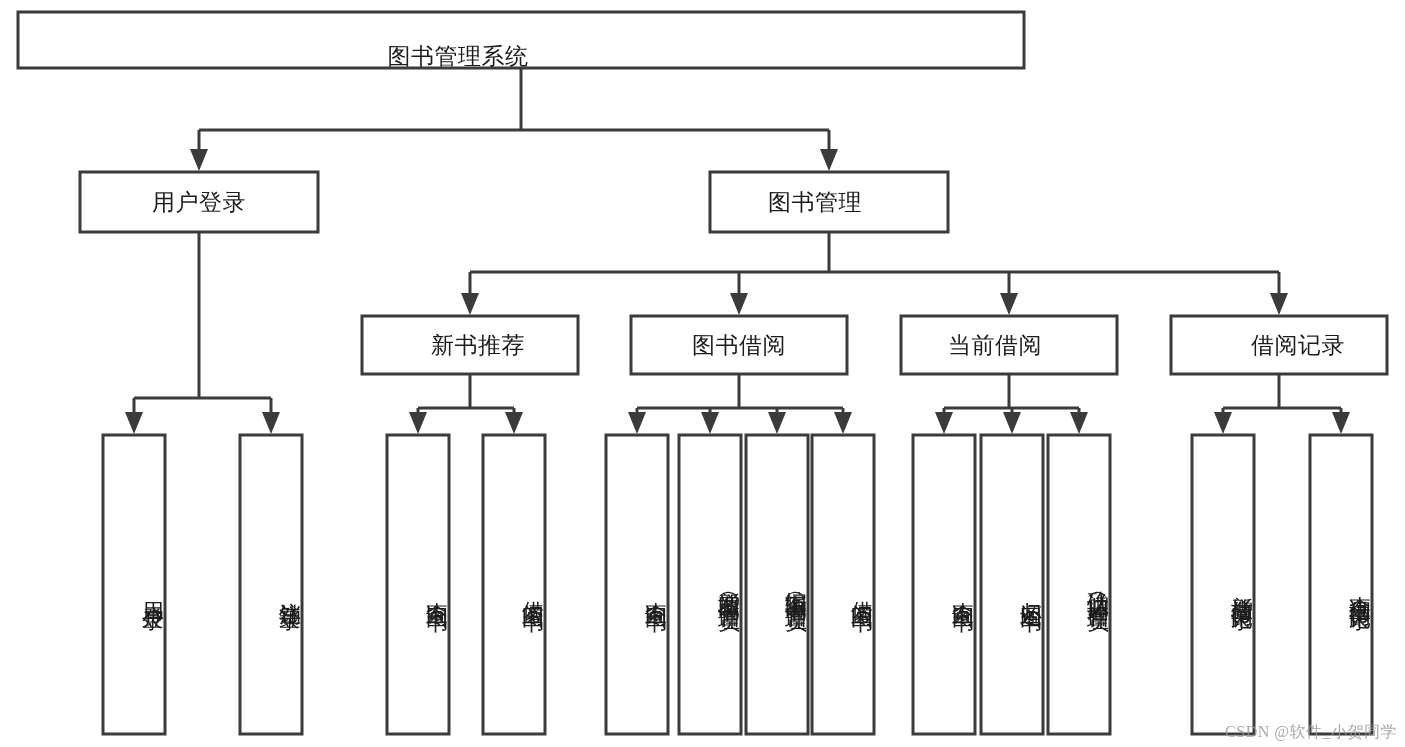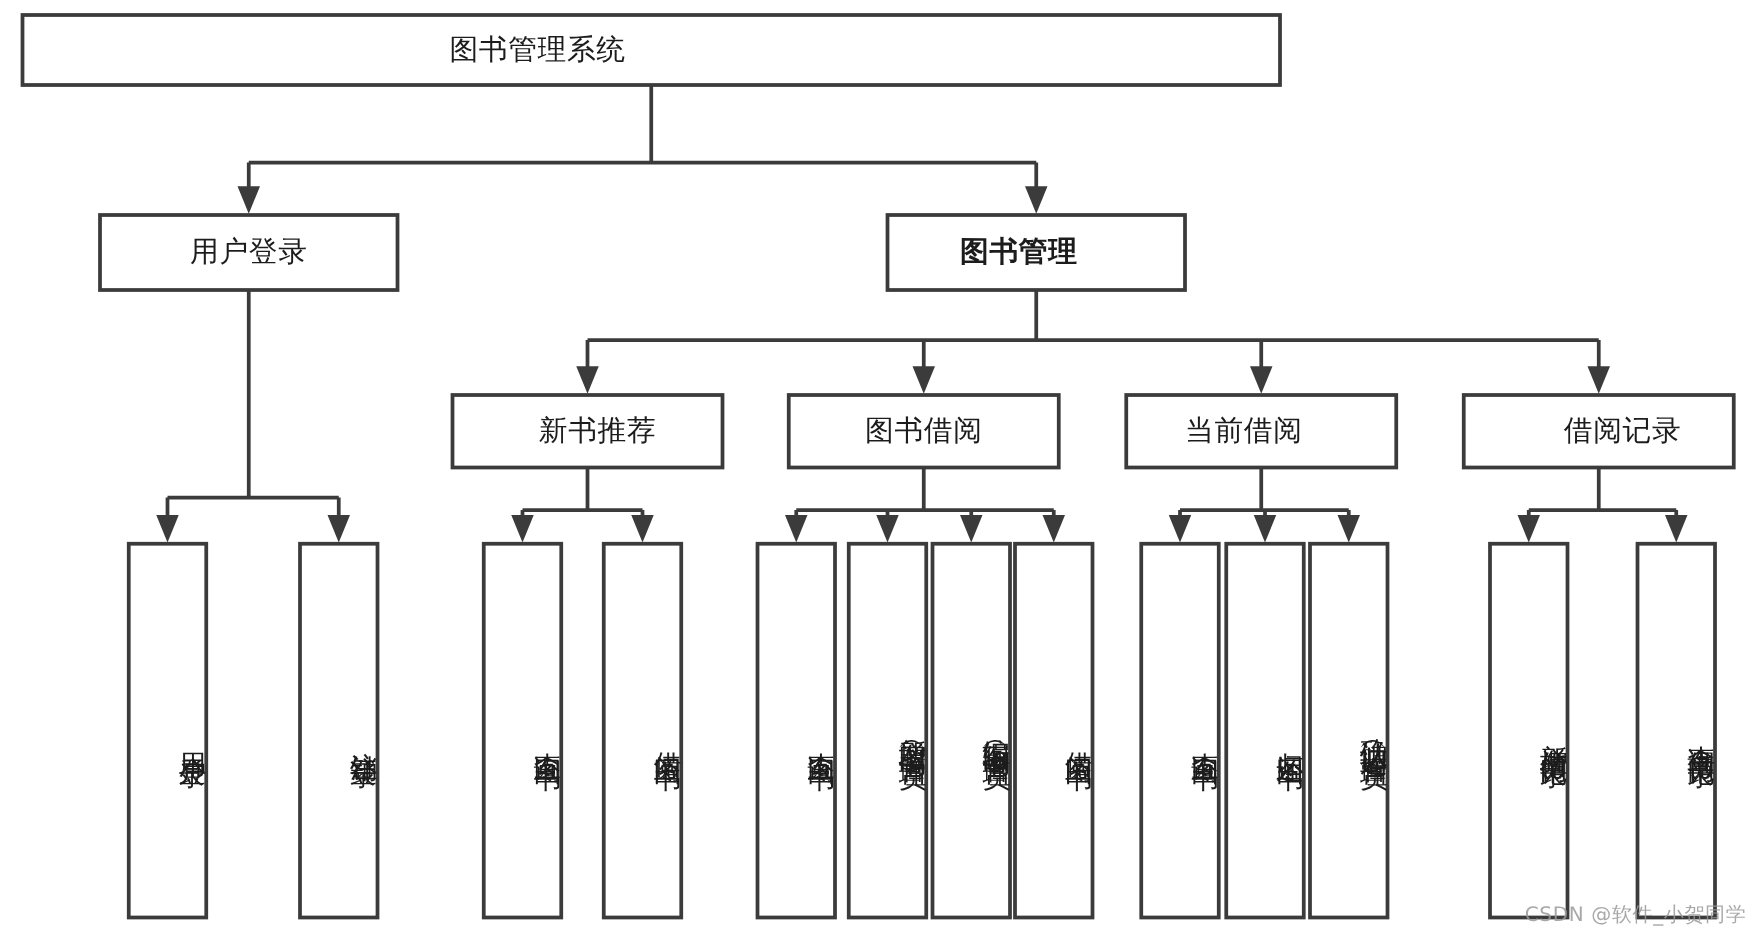--- a/index.html
+++ b/index.html
@@ -76,20 +76,21 @@
   .watermark {
     position: absolute;
     right: 8px;
     bottom: 4px;
     font-size: 16px;
     color: #9a9a9a;
     opacity: 0.85;
     letter-spacing: 0.5px;
     white-space: nowrap;
     pointer-events: none;
+    font-family: Liberation Serif, serif;
   }
 </style>
 </head>
 <body>
 
 <div id="diagram-root">
 
   <svg id="tree-svg" viewBox="0 0 1405 747" xmlns="http://www.w3.org/2000/svg">
     <g id="edges-layer">
         <path d="M 521 68 L 521 130" class="connector"></path>
@@ -163,23 +164,23 @@
         <rect x="812" y="435" width="62" height="299" class="node-box"></rect>
         <rect x="913" y="435" width="62" height="299" class="node-box"></rect>
         <rect x="981" y="435" width="62" height="299" class="node-box"></rect>
         <rect x="1048" y="435" width="62" height="299" class="node-box"></rect>
         <rect x="1192" y="435" width="62" height="299" class="node-box"></rect>
         <rect x="1310" y="435" width="62" height="299" class="node-box"></rect>
       </g>
   </svg>
 
   <div id="labels-layer">
-      <div class="node-label" style="left: 18px; top: 12px; width: 824px; height: 56px;">图书管理系统</div>
+      <div class="node-label" style="left: 18px; top: 28px; width: 824px; height: 56px; padding-left: 28px;">图书管理系统</div>
       <div class="node-label" style="left: 80px; top: 172px; width: 238px; height: 60px;">用户登录</div>
-      <div class="node-label" style="left: 710px; top: 172px; width: 210px; height: 60px; font-weight: bold;">图书管理</div>
+      <div class="node-label" style="left: 710px; top: 172px; width: 210px; height: 60px;">图书管理</div>
       <div class="node-label" style="left: 362px; top: 316px; width: 232px; height: 58px;">新书推荐</div>
       <div class="node-label" style="left: 631px; top: 316px; width: 216px; height: 58px;">图书借阅</div>
       <div class="node-label" style="left: 901px; top: 316px; width: 188px; height: 58px;">当前借阅</div>
       <div class="node-label" style="left: 1171px; top: 316px; width: 216px; height: 58px; margin-left: 19px;">借阅记录</div>
       <div class="node-label vertical" style="left: 103px; top: 435px; width: 62px; height: 299px;">用户登录</div>
       <div class="node-label vertical" style="left: 240px; top: 435px; width: 62px; height: 299px;">注销登录</div>
       <div class="node-label vertical" style="left: 387px; top: 435px; width: 62px; height: 299px;">查询图书</div>
       <div class="node-label vertical" style="left: 483px; top: 435px; width: 62px; height: 299px;">借阅图书</div>
       <div class="node-label vertical" style="left: 606px; top: 435px; width: 62px; height: 299px;">查询图书</div>
       <div class="node-label vertical tall" style="left: 679px; top: 435px; width: 62px; height: 299px;">新增图书（管理员）</div>

